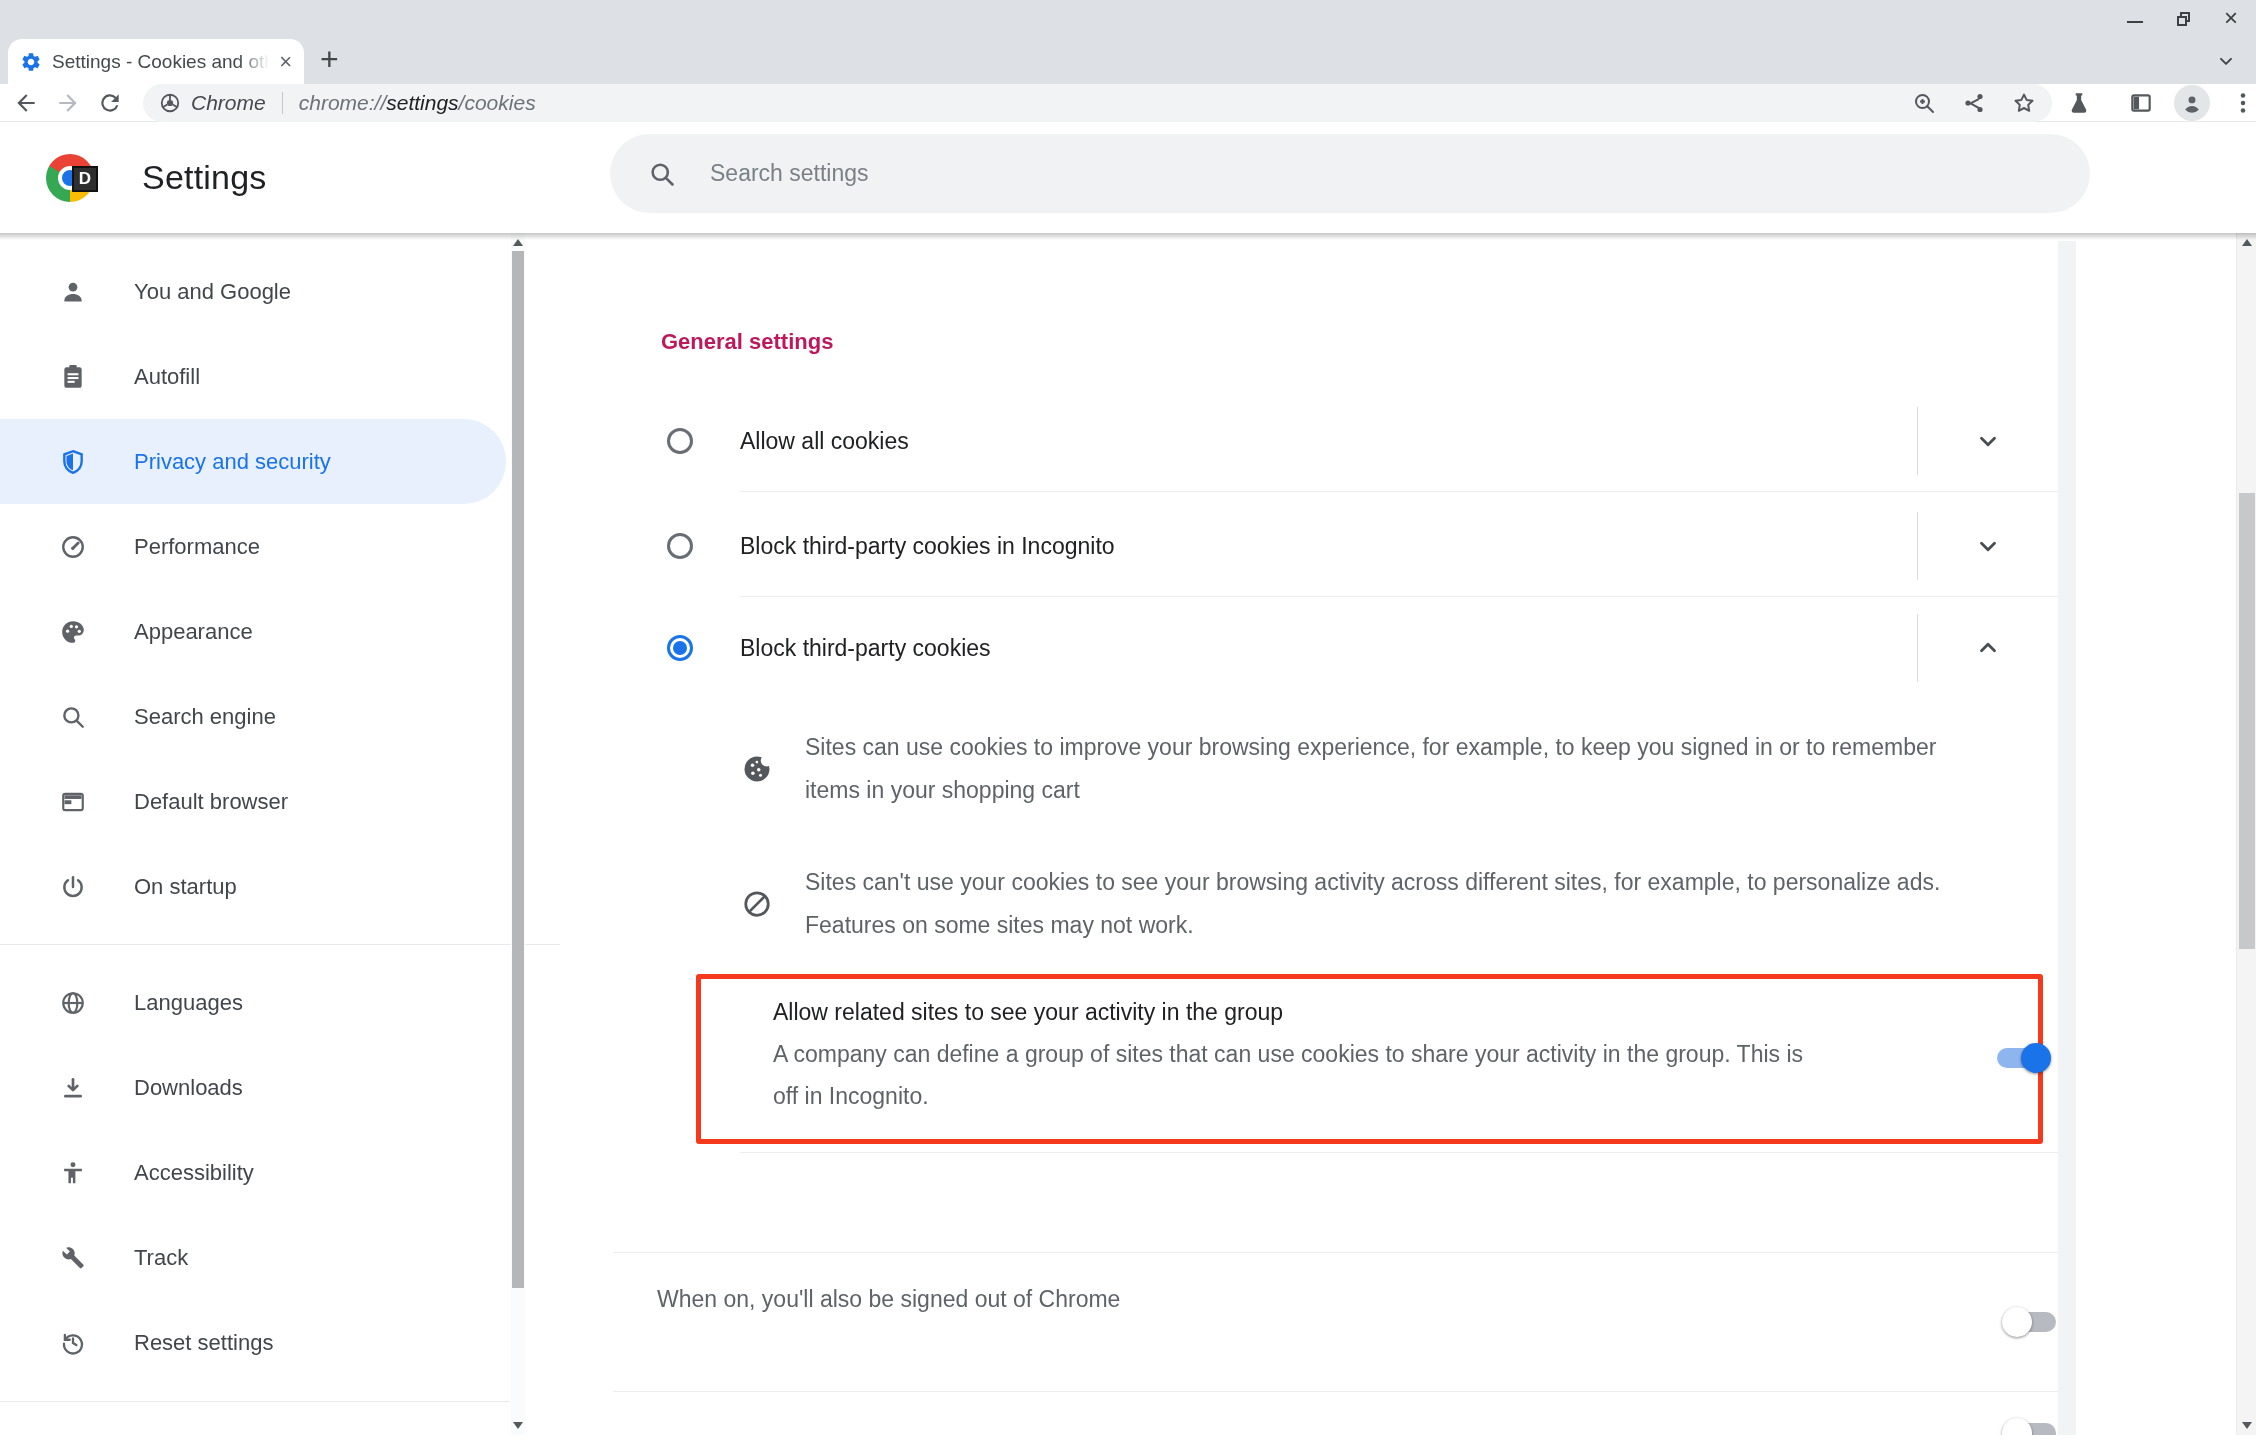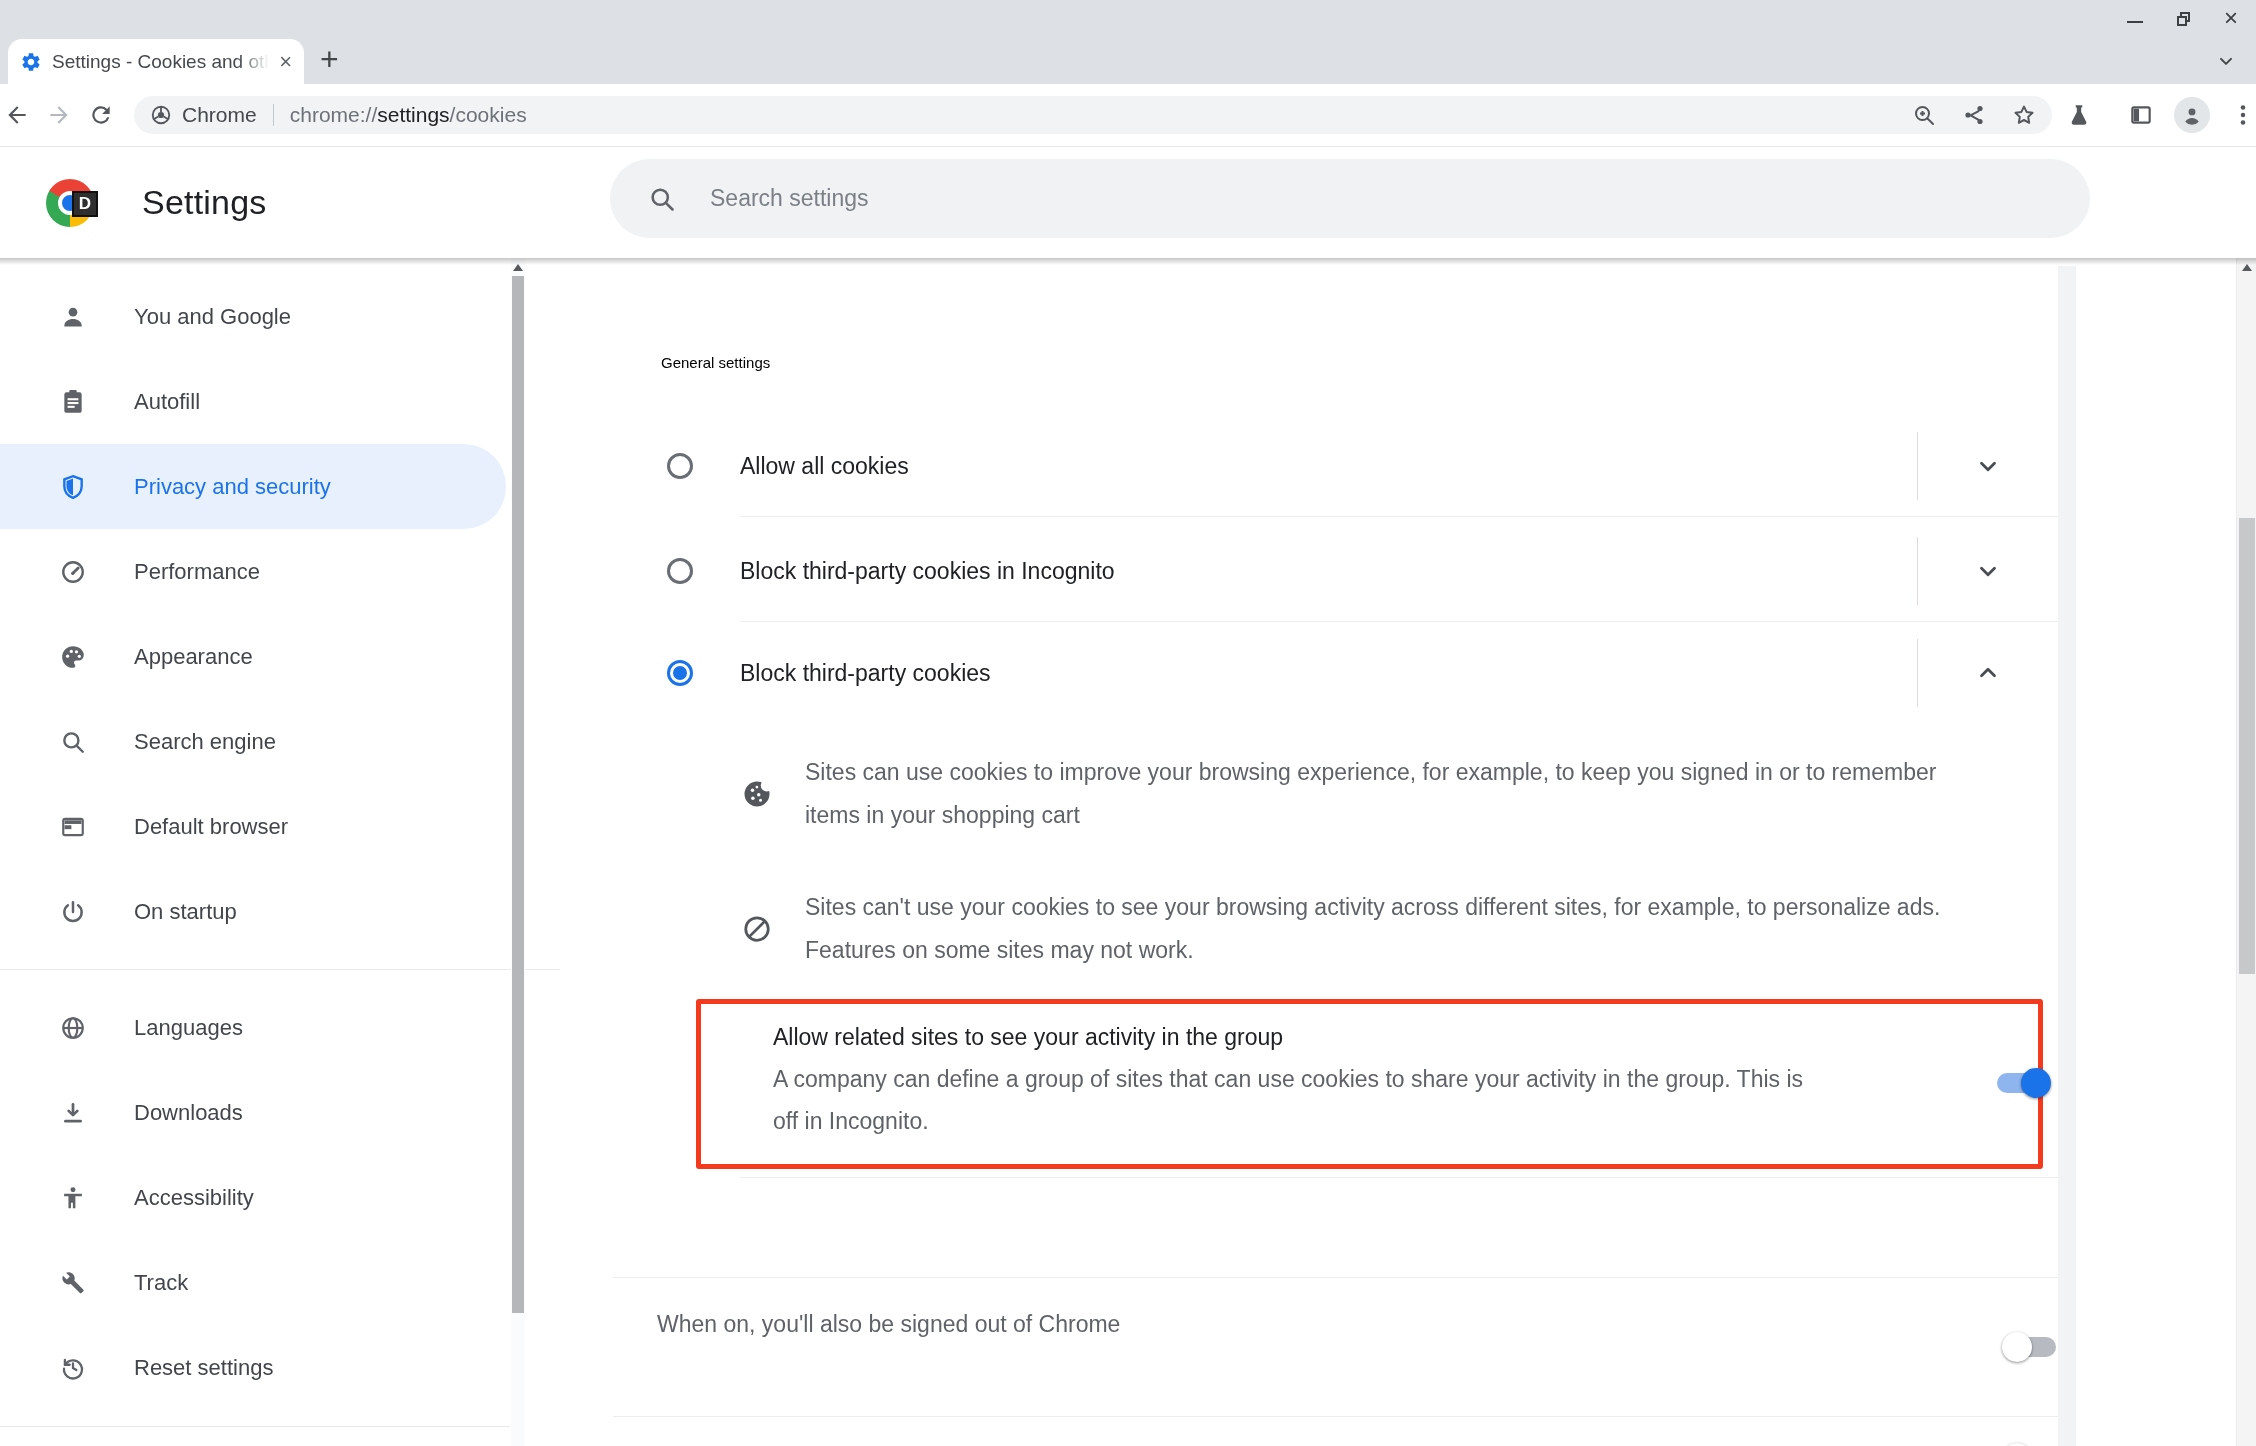--- a/index.html
+++ b/index.html
@@ -23,21 +23,21 @@
 
   .tabstrip { height:48px; background:#dde0e4; position:relative; }
   .tab { position:absolute; left:8px; top:3px; width:296px; height:45px; background:#fff;
          border-radius:14px 14px 0 0; display:flex; align-items:center; padding:0 12px; gap:10px; }
   .tab-title { flex:1; font-size:19px; color:#45484d; white-space:nowrap; overflow:hidden;
                -webkit-mask-image:linear-gradient(to right,#000 86%,transparent); }
   .tab-close { font-size:22px; color:#5f6368; line-height:20px; }
   .newtab { position:absolute; left:320px; top:7px; font-size:32px; font-weight:300; color:#44474a; line-height:32px; }
   .tabsearch { position:absolute; right:20px; top:15px; color:#44474a; }
 
-  .toolbar { height:63px; background:#fff; border-bottom:1px solid #e7e9eb; display:flex; align-items:center; padding-left:4px; }
+  .toolbar { height:38px; background:#fff; border-bottom:1px solid #e7e9eb; display:flex; align-items:center; padding-left:13px;font-style:italic; }
   .tb-ic { display:inline-flex; width:26px; height:26px; color:#54575b; }
   .tb-ic + .tb-ic { margin-left:16px; }
   .tb-ic.disabled { color:#b5b9bf; }
   .omnibox { margin-left:20px; width:1934px; height:38px; background:#f1f3f4; border-radius:19px;
              display:flex; align-items:center; padding:0 16px; font-size:21px; color:#5f6368; }
   .omni-app { color:#45484c; margin-left:10px; }
   .omni-sep { width:1px; height:22px; background:#c3c6ca; margin:0 16px; }
   .url-scheme,.url-path { color:#6d7278; }
   .url-host { color:#202124; }
   .omni-spacer { flex:1; }
@@ -83,21 +83,21 @@
   .pg-thumb { position:absolute; left:2px; top:260px; width:16px; height:456px; background:#c6c8ca; }
   .tri-up { width:0; height:0; border-left:5px solid transparent; border-right:5px solid transparent;
     border-bottom:7px solid #55585c; margin:6px auto 0; }
   .tri-down { width:0; height:0; border-left:5px solid transparent; border-right:5px solid transparent;
     border-top:7px solid #55585c; margin:0 auto; position:absolute; bottom:6px; left:0; right:0; }
 
   .card-edge { position:absolute; left:2058px; top:8px; width:18px; height:1194px; background:#f1f3f4; }
 
   
   .card { position:absolute; left:613px; top:0; width:1445px; height:1202px; background:#fff; }
-  .section-title { position:absolute; left:48px; top:96px; font-size:15px; color:#000000; font-weight:400; }
+  .section-title { position:absolute; left:48px; top:96px; font-size:22px; color:#be185d; font-weight:700; }
 
   .radio-row { position:absolute; left:0; right:0; display:flex; align-items:center; padding-left:54px; cursor:pointer; }
   .radio { width:26px; height:26px; border:3px solid #696e74; border-radius:50%; flex:none; }
   .radio.sel { border-color:#1a73e8; position:relative; }
   .radio.sel::after { content:""; position:absolute; inset:3px; background:#1a73e8; border-radius:50%; }
   .r-label { margin-left:47px; font-size:23px; color:#202124; }
   .row-sep { position:absolute; left:1304px; top:50%; margin-top:-34px; height:68px; width:1px; background:#dadce0; }
   .chev { position:absolute; left:1362px; top:50%; margin-top:-13px; width:26px; height:26px; color:#494d51; }
   .chev svg { width:26px; height:26px; }
   .chev.up { transform:rotate(180deg); }

